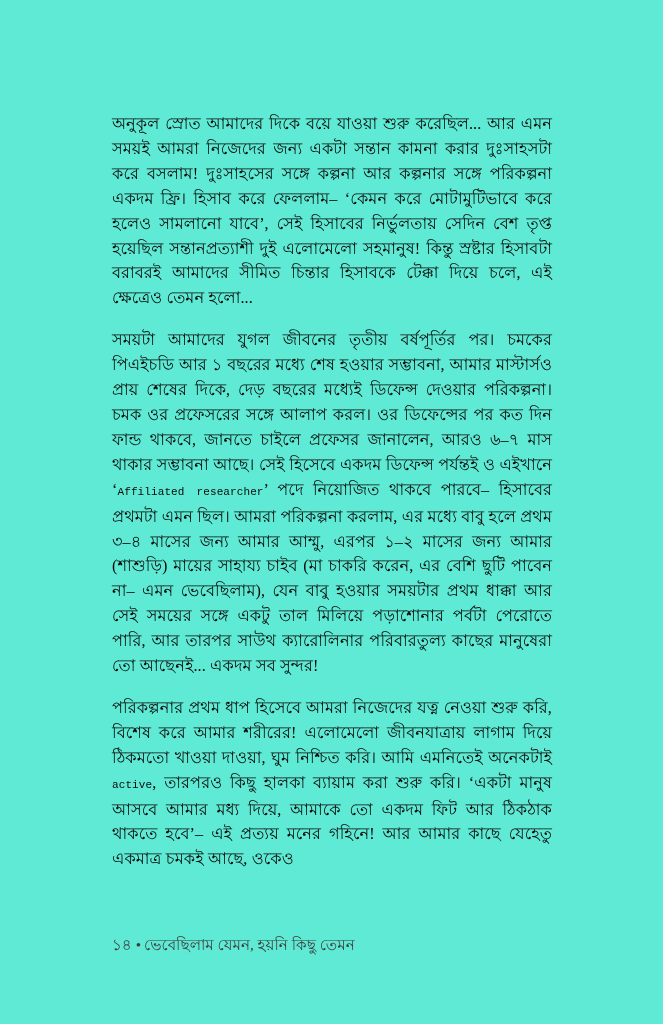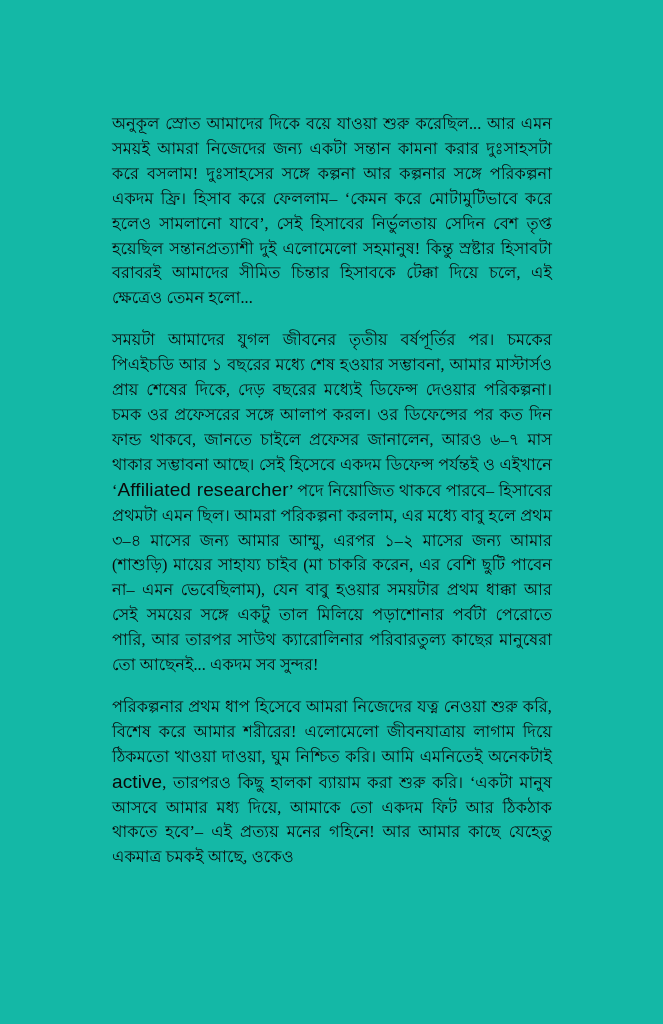--- a/index.html
+++ b/index.html
@@ -13,21 +13,21 @@
     height: 1024px;
     overflow: hidden;
     font-family: "Liberation Serif", "DejaVu Serif", serif;
     color: #000000;
   }
 
   .page {
     position: relative;
     width: 663px;
     height: 1024px;
-    background: #14b8a6;
+    background: #5eead4;
     box-sizing: border-box;
   }
 
   .text-block {
     position: absolute;
     left: 112px;
     top: 112px;
     width: 440px;
   }
 
@@ -43,22 +43,22 @@
     word-spacing: 0.2px;
     hyphens: none;
   }
 
   .para:last-of-type {
     margin-bottom: 16px;
   }
 
   
   .latin {
-    font-family: Liberation Sans, sans-serif;
-    font-size: 19px;
+    font-family: Liberation Mono, monospace;
+    font-size: 11px;
     letter-spacing: 0.1px;
   }
 
   .footer {
     position: absolute;
     left: 112px;
     top: 934px;
     width: 460px;
     font-size: 15.2px;
     line-height: 22px;
@@ -93,14 +93,17 @@
     <p class="para">
       <span>সময়টা আমাদের যুগল জীবনের তৃতীয় বর্ষপূর্তির পর। চমকের পিএইচডি আর ১ বছরের মধ্যে শেষ হওয়ার সম্ভাবনা, আমার মাস্টার্সও প্রায় শেষের দিকে, দেড় বছরের মধ্যেই ডিফেন্স দেওয়ার পরিকল্পনা। চমক ওর প্রফেসরের সঙ্গে আলাপ করল। ওর ডিফেন্সের পর কত দিন ফান্ড থাকবে, জানতে চাইলে প্রফেসর জানালেন, আরও ৬–৭ মাস থাকার সম্ভাবনা আছে। সেই হিসেবে একদম ডিফেন্স পর্যন্তই ও এইখানে ‘</span><span class="latin">Affiliated researcher</span><span>’ পদে নিয়োজিত থাকবে পারবে– হিসাবের প্রথমটা এমন ছিল। আমরা পরিকল্পনা করলাম, এর মধ্যে বাবু হলে প্রথম ৩–৪ মাসের জন্য আমার আম্মু, এরপর ১–২ মাসের জন্য আমার (শাশুড়ি) মায়ের সাহায্য চাইব (মা চাকরি করেন, এর বেশি ছুটি পাবেন না– এমন ভেবেছিলাম), যেন বাবু হওয়ার সময়টার প্রথম ধাক্কা আর সেই সময়ের সঙ্গে একটু তাল মিলিয়ে পড়াশোনার পর্বটা পেরোতে পারি, আর তারপর সাউথ ক্যারোলিনার পরিবারতুল্য কাছের মানুষেরা তো আছেনই... একদম সব সুন্দর!</span>
     </p>
 
     <p class="para">
       <span>পরিকল্পনার প্রথম ধাপ হিসেবে আমরা নিজেদের যত্ন নেওয়া শুরু করি, বিশেষ করে আমার শরীরের! এলোমেলো জীবনযাত্রায় লাগাম দিয়ে ঠিকমতো খাওয়া দাওয়া, ঘুম নিশ্চিত করি। আমি এমনিতেই অনেকটাই </span><span class="latin">active</span><span>, তারপরও কিছু হালকা ব্যায়াম করা শুরু করি। ‘একটা মানুষ আসবে আমার মধ্য দিয়ে, আমাকে তো একদম ফিট আর ঠিকঠাক থাকতে হবে’– এই প্রত্যয় মনের গহিনে! আর আমার কাছে যেহেতু একমাত্র চমকই আছে, ওকেও</span>
     </p>
 
   </div>
 
+  <div class="footer">
+    <span class="pg-num">১৪</span><span class="dot">•</span><span class="run-title">ভেবেছিলাম যেমন, হয়নি কিছু তেমন</span>
+  </div>
 
 </div>
 
 </body></html>

